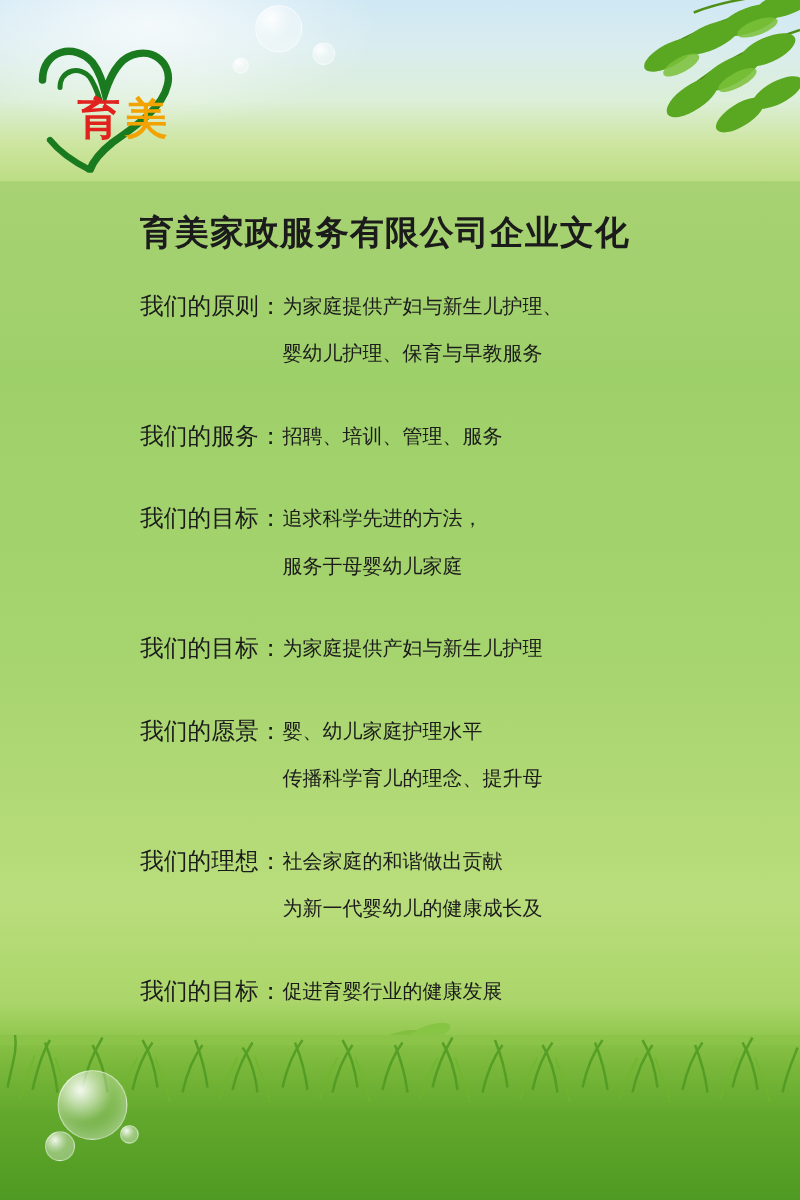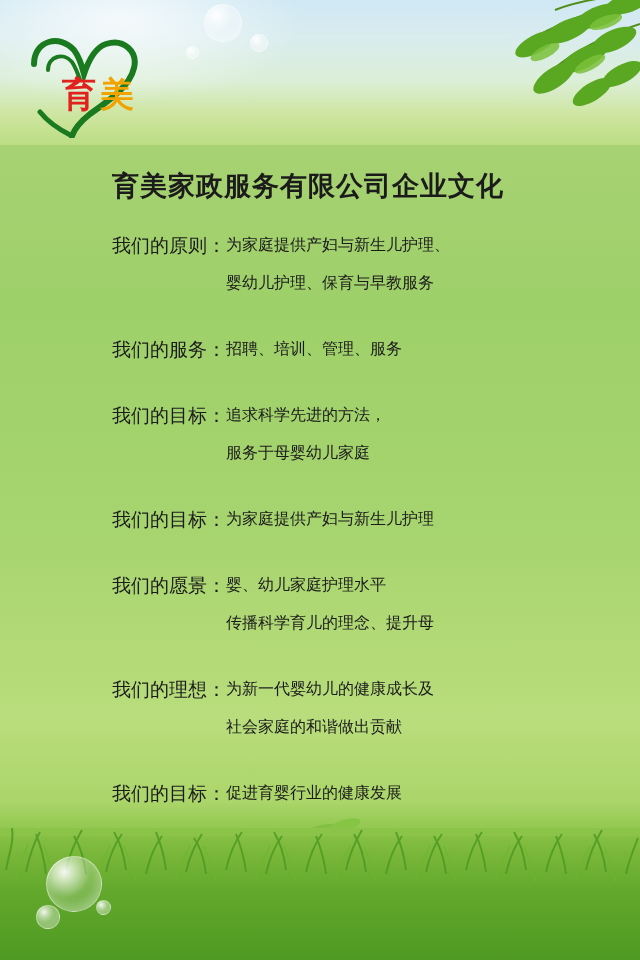--- a/index.html
+++ b/index.html
@@ -233,22 +233,22 @@
         <div class="entry-label">我们的愿景：</div>
         <div class="entry-value">
           <div>婴、幼儿家庭护理水平</div>
           <div>传播科学育儿的理念、提升母</div>
         </div>
       </div>
 
       <div class="entry">
         <div class="entry-label">我们的理想：</div>
         <div class="entry-value">
+          <div>社会家庭的和谐做出贡献</div>
           <div>为新一代婴幼儿的健康成长及</div>
-          <div>社会家庭的和谐做出贡献</div>
         </div>
       </div>
 
       <div class="entry">
         <div class="entry-label">我们的目标：</div>
         <div class="entry-value">
           <div>促进育婴行业的健康发展</div>
         </div>
       </div>
 

